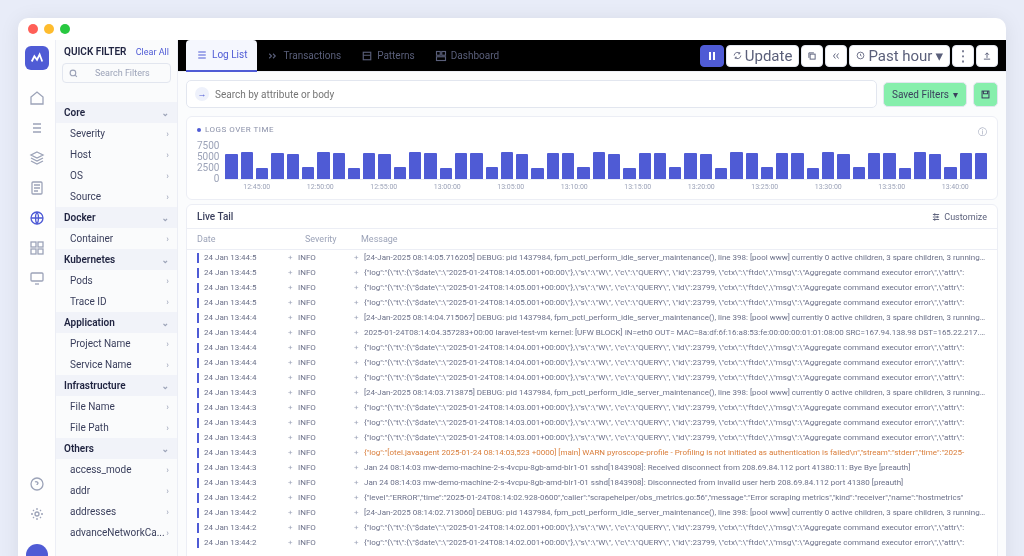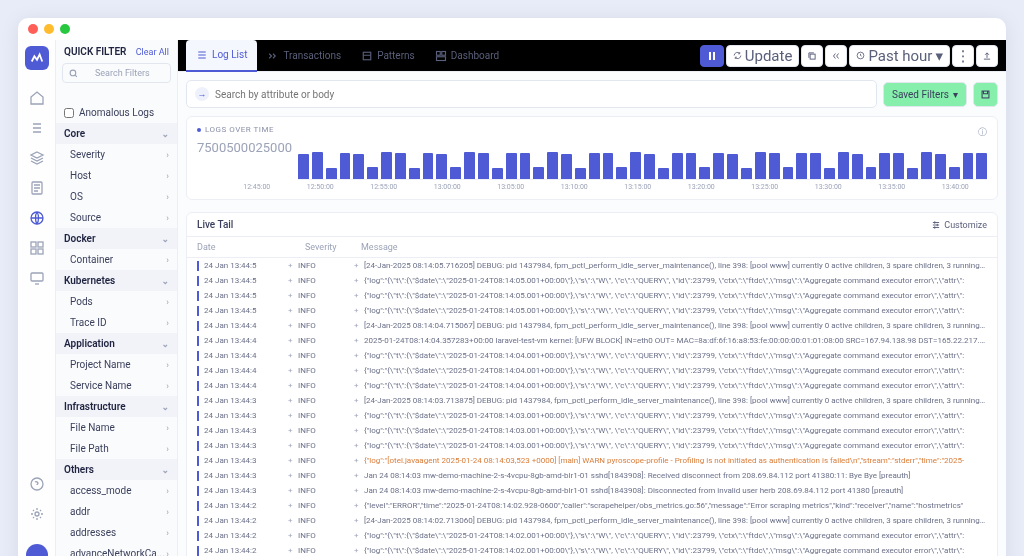--- a/index.html
+++ b/index.html
@@ -32,25 +32,25 @@
 .tabicon{width:12px;height:12px}
 .tspacer{flex:1}
 .tbtn{height:22px;padding:0 6px;border:1px solid #e2e6ef;border-radius:4px;display:flex;align-items:center;gap:3px;font-size:15px;color:#5a5f7a;cursor:pointer;background:#fff}
 .tbtn.pause{background:#4f5bd5;border-color:#4f5bd5;color:#fff;width:24px;justify-content:center}
 .tbtn.sq{width:22px;justify-content:center;padding:0}
 .searchrow{padding:8px;display:flex;gap:6px;align-items:center}
 .sbox{flex:1;border:1px solid #e2e6ef;border-radius:5px;padding:6px 8px;display:flex;align-items:center;gap:6px;background:#fff}
 .sarrow{width:14px;height:14px;border-radius:50%;background:#eef1fb;display:flex;align-items:center;justify-content:center;color:#4f5bd5;font-size:9px}
 .sinput{flex:1;border:none;outline:none;font-size:10px;color:#5a5f7a;background:transparent}
 .saved{border:1px solid #e2e6ef;border-radius:5px;padding:6px 8px;font-size:10px;color:#3a3f5c;display:flex;align-items:center;gap:4px;background:#86efac;cursor:pointer}
-.chart{margin:0 8px 12px;border:1px solid #eceef5;border-radius:6px;padding:8px 10px;background:#fff}
+.chart{margin:0 8px 4px;border:1px solid #eceef5;border-radius:6px;padding:8px 10px;background:#fff}
 .chead{font-size:8px;color:#8a90a8;letter-spacing:.5px;display:flex;align-items:center;gap:4px;margin-bottom:6px}
 .chead .bdot{width:4px;height:4px;border-radius:50%;background:#4f5bd5}
 .cbody{display:flex;gap:6px}
-.yaxis{display:flex;justify-content:flex-start;font-size:13px;color:#9ca3b8;height:40px;text-align:right}
+.yaxis{display:flex;flex-direction:column;justify-content:flex-start;font-size:10px;color:#9ca3b8;height:40px;text-align:right}
 .bars{flex:1;display:flex;align-items:flex-end;gap:3px;height:40px;border-bottom:1px solid #eceef5}
 .bar{flex:1;background:#4f5bd5;border-radius:1px 1px 0 0;min-width:0}
 .xaxis{display:flex;font-size:7px;color:#9ca3b8;margin-top:3px;padding-left:28px}
 .xaxis span{flex:1;text-align:center}
 .logwrap{flex:1;margin:0 8px 8px;border:1px solid #eceef5;border-radius:6px;background:#fff;display:flex;flex-direction:column;min-height:0;overflow:hidden}
 .lhead{display:flex;justify-content:space-between;align-items:flex-end;padding:6px 10px;border-bottom:1px solid #eceef5}
 .lhead .t{font-size:10px;color:#3a3f5c;font-weight:500}
 .cust{font-size:9px;color:#5a5f7a;display:flex;align-items:center;gap:3px;cursor:pointer}
 .thead{display:flex;padding:5px 10px;border-bottom:1px solid #eceef5;font-size:9px;color:#9ca3b8;font-weight:400}
 .cdate{width:96px;flex-shrink:0}
@@ -142,24 +142,20 @@
     <span class="t">QUICK FILTER</span>
     <span class="c">Clear All</span>
    </div>
    <div class="fsearch">
     <svg width="9" height="9" viewBox="0 0 16 16" fill="none" stroke="currentColor" stroke-width="2">
             <circle cx="7" cy="7" r="5"></circle>
             <path d="M11 11l3 3"></path>
           </svg>
     <span>Search Filters</span>
    </div>
-   <label class="fchk">
-    <input type="checkbox" style="">
-          <span>Anomalous Logs</span>
-   </label>
    <div id="filter-groups">
           <div class="fgroup">
             <span>Core</span>
             <span class="chev">⌄</span>
           </div>
           <div class="fitem">
             <span>Severity</span>
             <span class="chev">›</span>
           </div>
           <div class="fitem">

